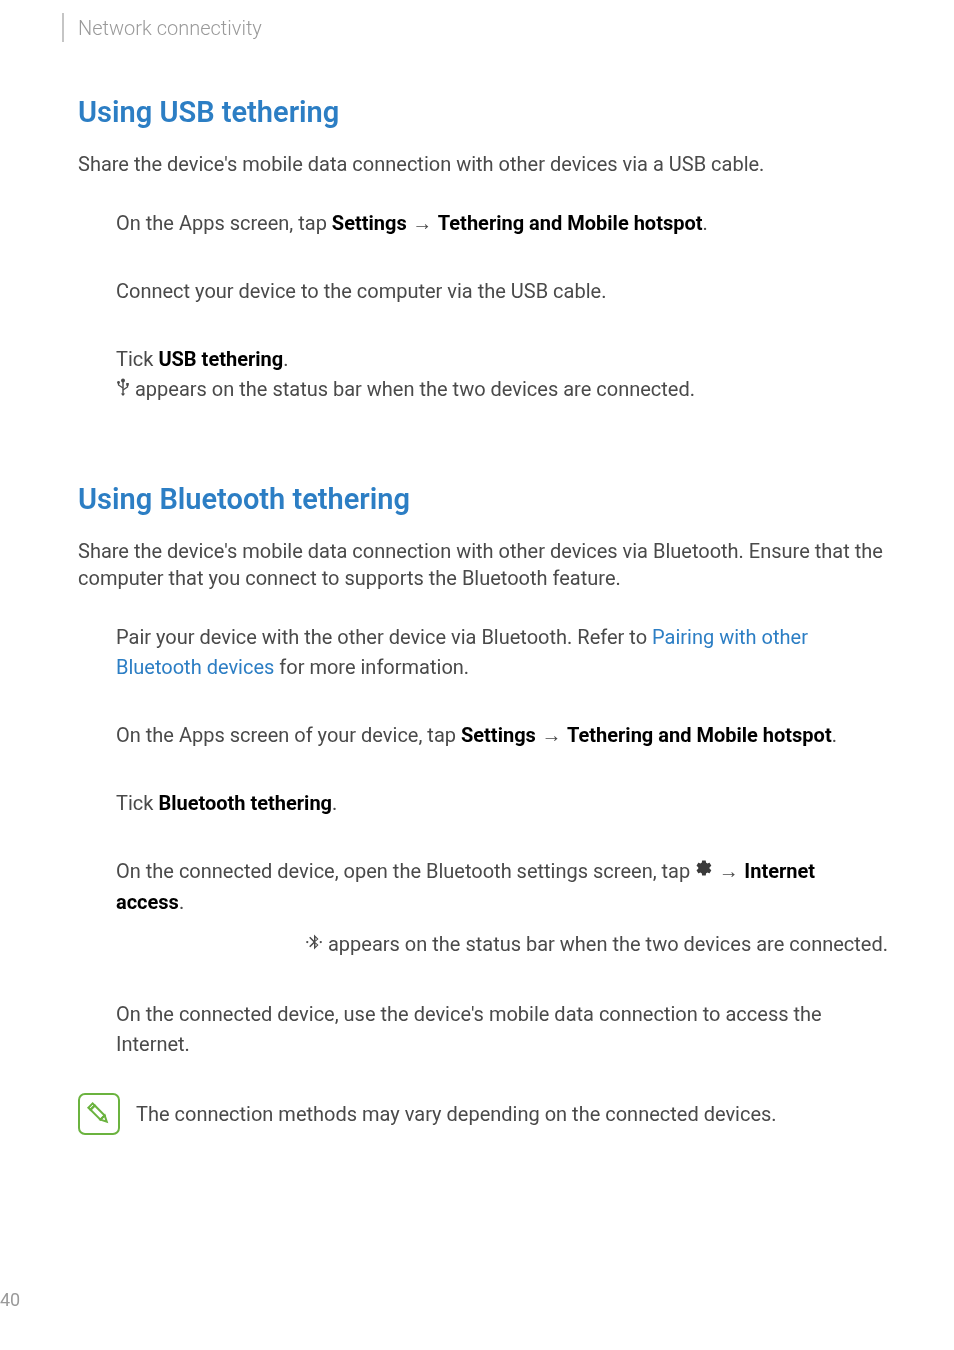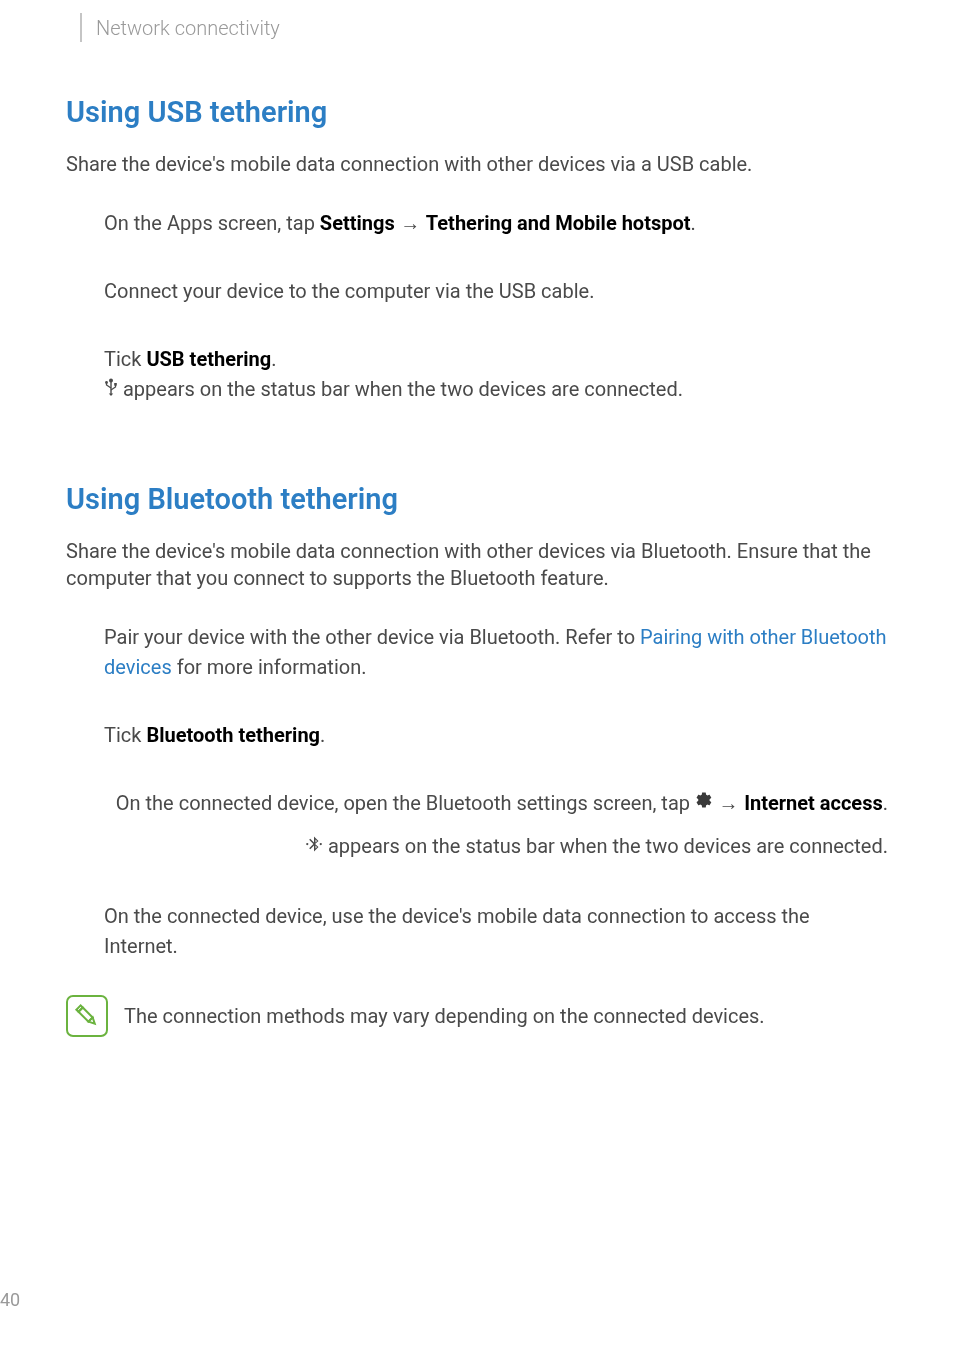--- a/index.html
+++ b/index.html
@@ -10,41 +10,41 @@
   body {
     width: 954px;
     height: 1350px;
     background: #ffffff;
     font-family: -apple-system, BlinkMacSystemFont, "Segoe UI", Roboto, "Helvetica Neue", Arial, sans-serif;
     color: #4a4a4a;
     position: relative;
   }
   .header-bar {
     position: absolute;
-    left: 80px;
+    left: 62px;
     top: 0;
     height: 55px;
     display: flex;
     align-items: center;
     text-align: right;
   }
   .header-divider {
     width: 2px;
     height: 29px;
     background: #c5c5c5;
     margin-right: 14px;
   }
   .header-text {
     color: #9a9a9a;
     font-size: 20px;
     font-weight: 300;
   }
   .content {
     position: absolute;
-    left: 66px;
+    left: 78px;
     right: 66px;
     top: 95px;
   }
   h2.section-heading {
     color: #2c7ec4;
     font-size: 29px;
     font-weight: 600;
     margin-bottom: 22px;
   }
   p.intro {
@@ -154,20 +154,23 @@
 
   <div class="section2">
     <h2 class="section-heading">Using Bluetooth tethering</h2>
     <p class="intro">Share the device's mobile data connection with other devices via Bluetooth. Ensure that the computer that you connect to supports the Bluetooth feature.</p>
 
     <div class="steps">
       <div class="step">
         <span>Pair your device with the other device via Bluetooth. Refer to </span><span class="link">Pairing with other Bluetooth devices</span><span> for more information.</span>
       </div>
 
+      <div class="step">
+        <span>On the Apps screen of your device, tap </span><span class="bold">Settings</span><span class="arrow"> → </span><span class="bold">Tethering and Mobile hotspot</span><span>.</span>
+      </div>
 
       <div class="step">
         <span>Tick </span><span class="bold">Bluetooth tethering</span><span>.</span>
       </div>
 
       <div class="step" style="display:flex;flex-direction:column;gap:12px;align-items:flex-end;">
         <div>
           <span>On the connected device, open the Bluetooth settings screen, tap </span><span class="inline-icon">
             <svg width="18" height="18" viewBox="0 0 24 24">
               <path fill="#3a3a3a" d="M12,8a4,4 0 1,0 0,8a4,4 0 1,0 0,-8M12,10a2,2 0 1,1 0,4a2,2 0 1,1 0,-4M19.4,13c0-0.3,0.1-0.7,0.1-1s0-0.7-0.1-1l2.1-1.6c0.2-0.1,0.2-0.4,0.1-0.6l-2-3.5c-0.1-0.2-0.4-0.3-0.6-0.2l-2.5,1c-0.5-0.4-1.1-0.7-1.7-1l-0.4-2.6C14.3,2.2,14.1,2,13.9,2h-4C9.7,2,9.5,2.2,9.4,2.4L9,5c-0.6,0.2-1.2,0.6-1.7,1l-2.5-1C4.6,4.9,4.3,5,4.2,5.2l-2,3.5C2,8.9,2.1,9.2,2.3,9.3L4.4,11c0,0.3-0.1,0.7-0.1,1s0,0.7,0.1,1l-2.1,1.6c-0.2,0.1-0.2,0.4-0.1,0.6l2,3.5c0.1,0.2,0.4,0.3,0.6,0.2l2.5-1c0.5,0.4,1.1,0.7,1.7,1l0.4,2.6C9.5,21.8,9.7,22,9.9,22h4c0.2,0,0.4-0.2,0.5-0.4l0.4-2.6c0.6-0.2,1.2-0.6,1.7-1l2.5,1c0.2,0.1,0.5,0,0.6-0.2l2-3.5c0.1-0.2,0.1-0.5-0.1-0.6L19.4,13z"></path>

